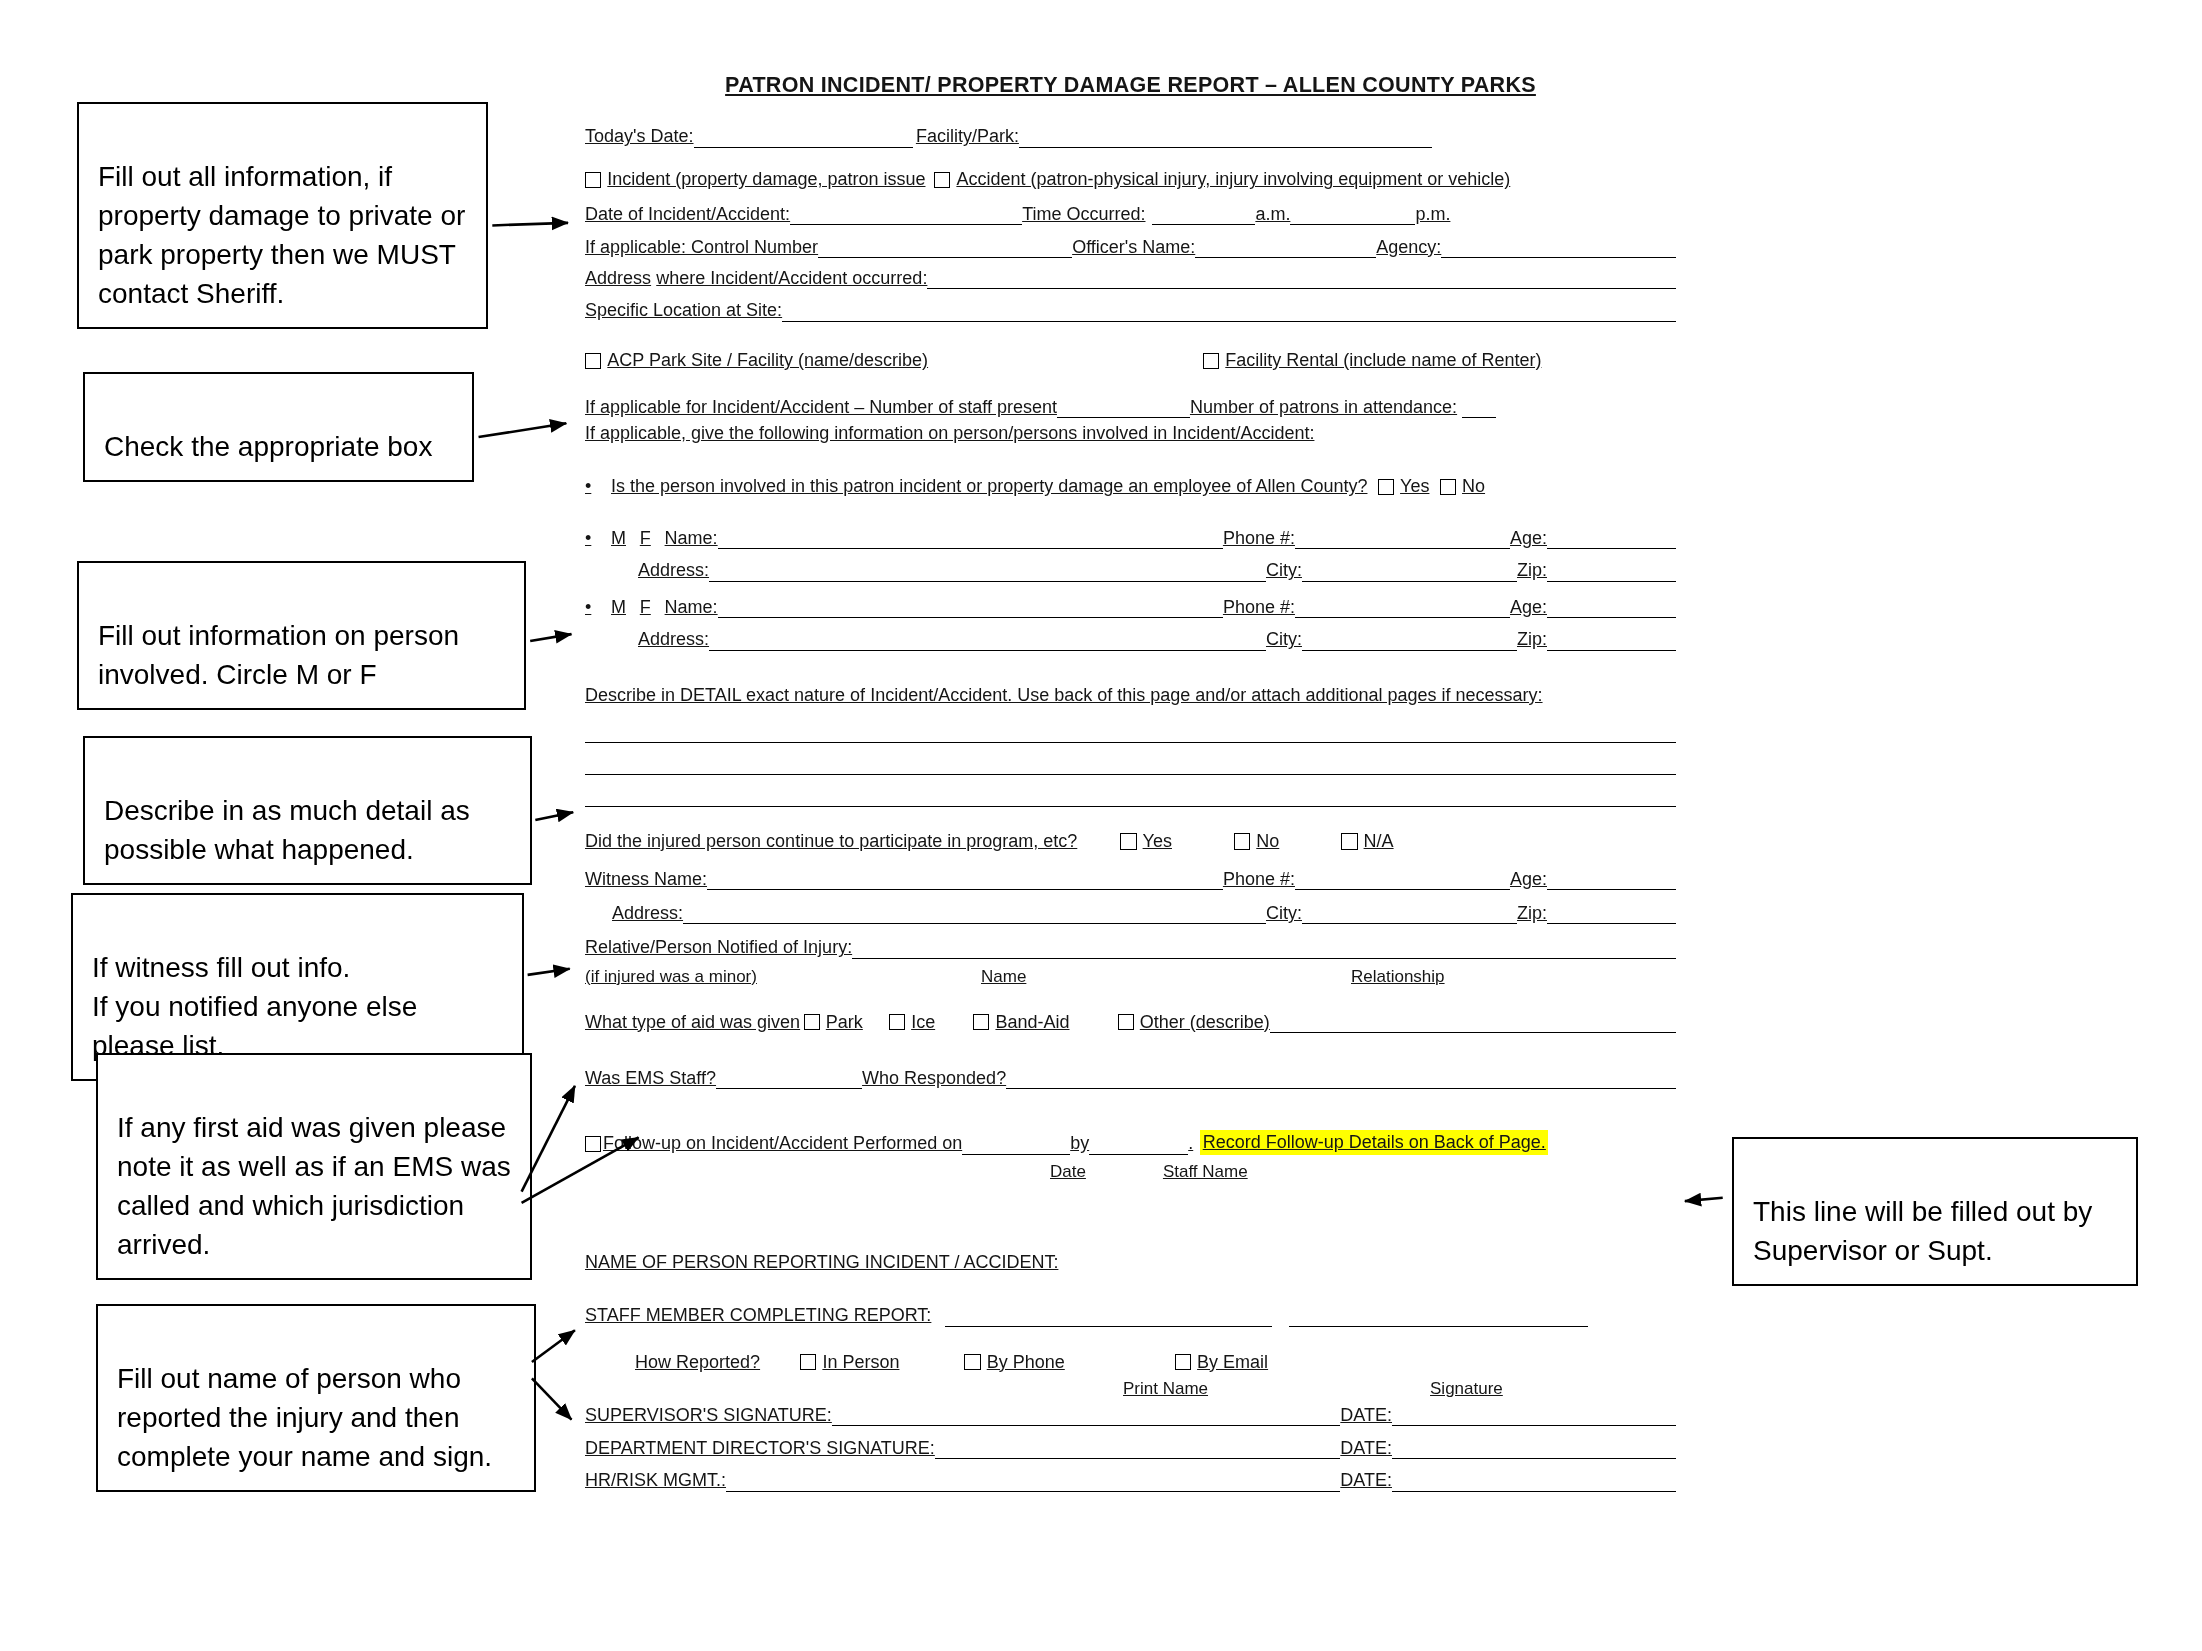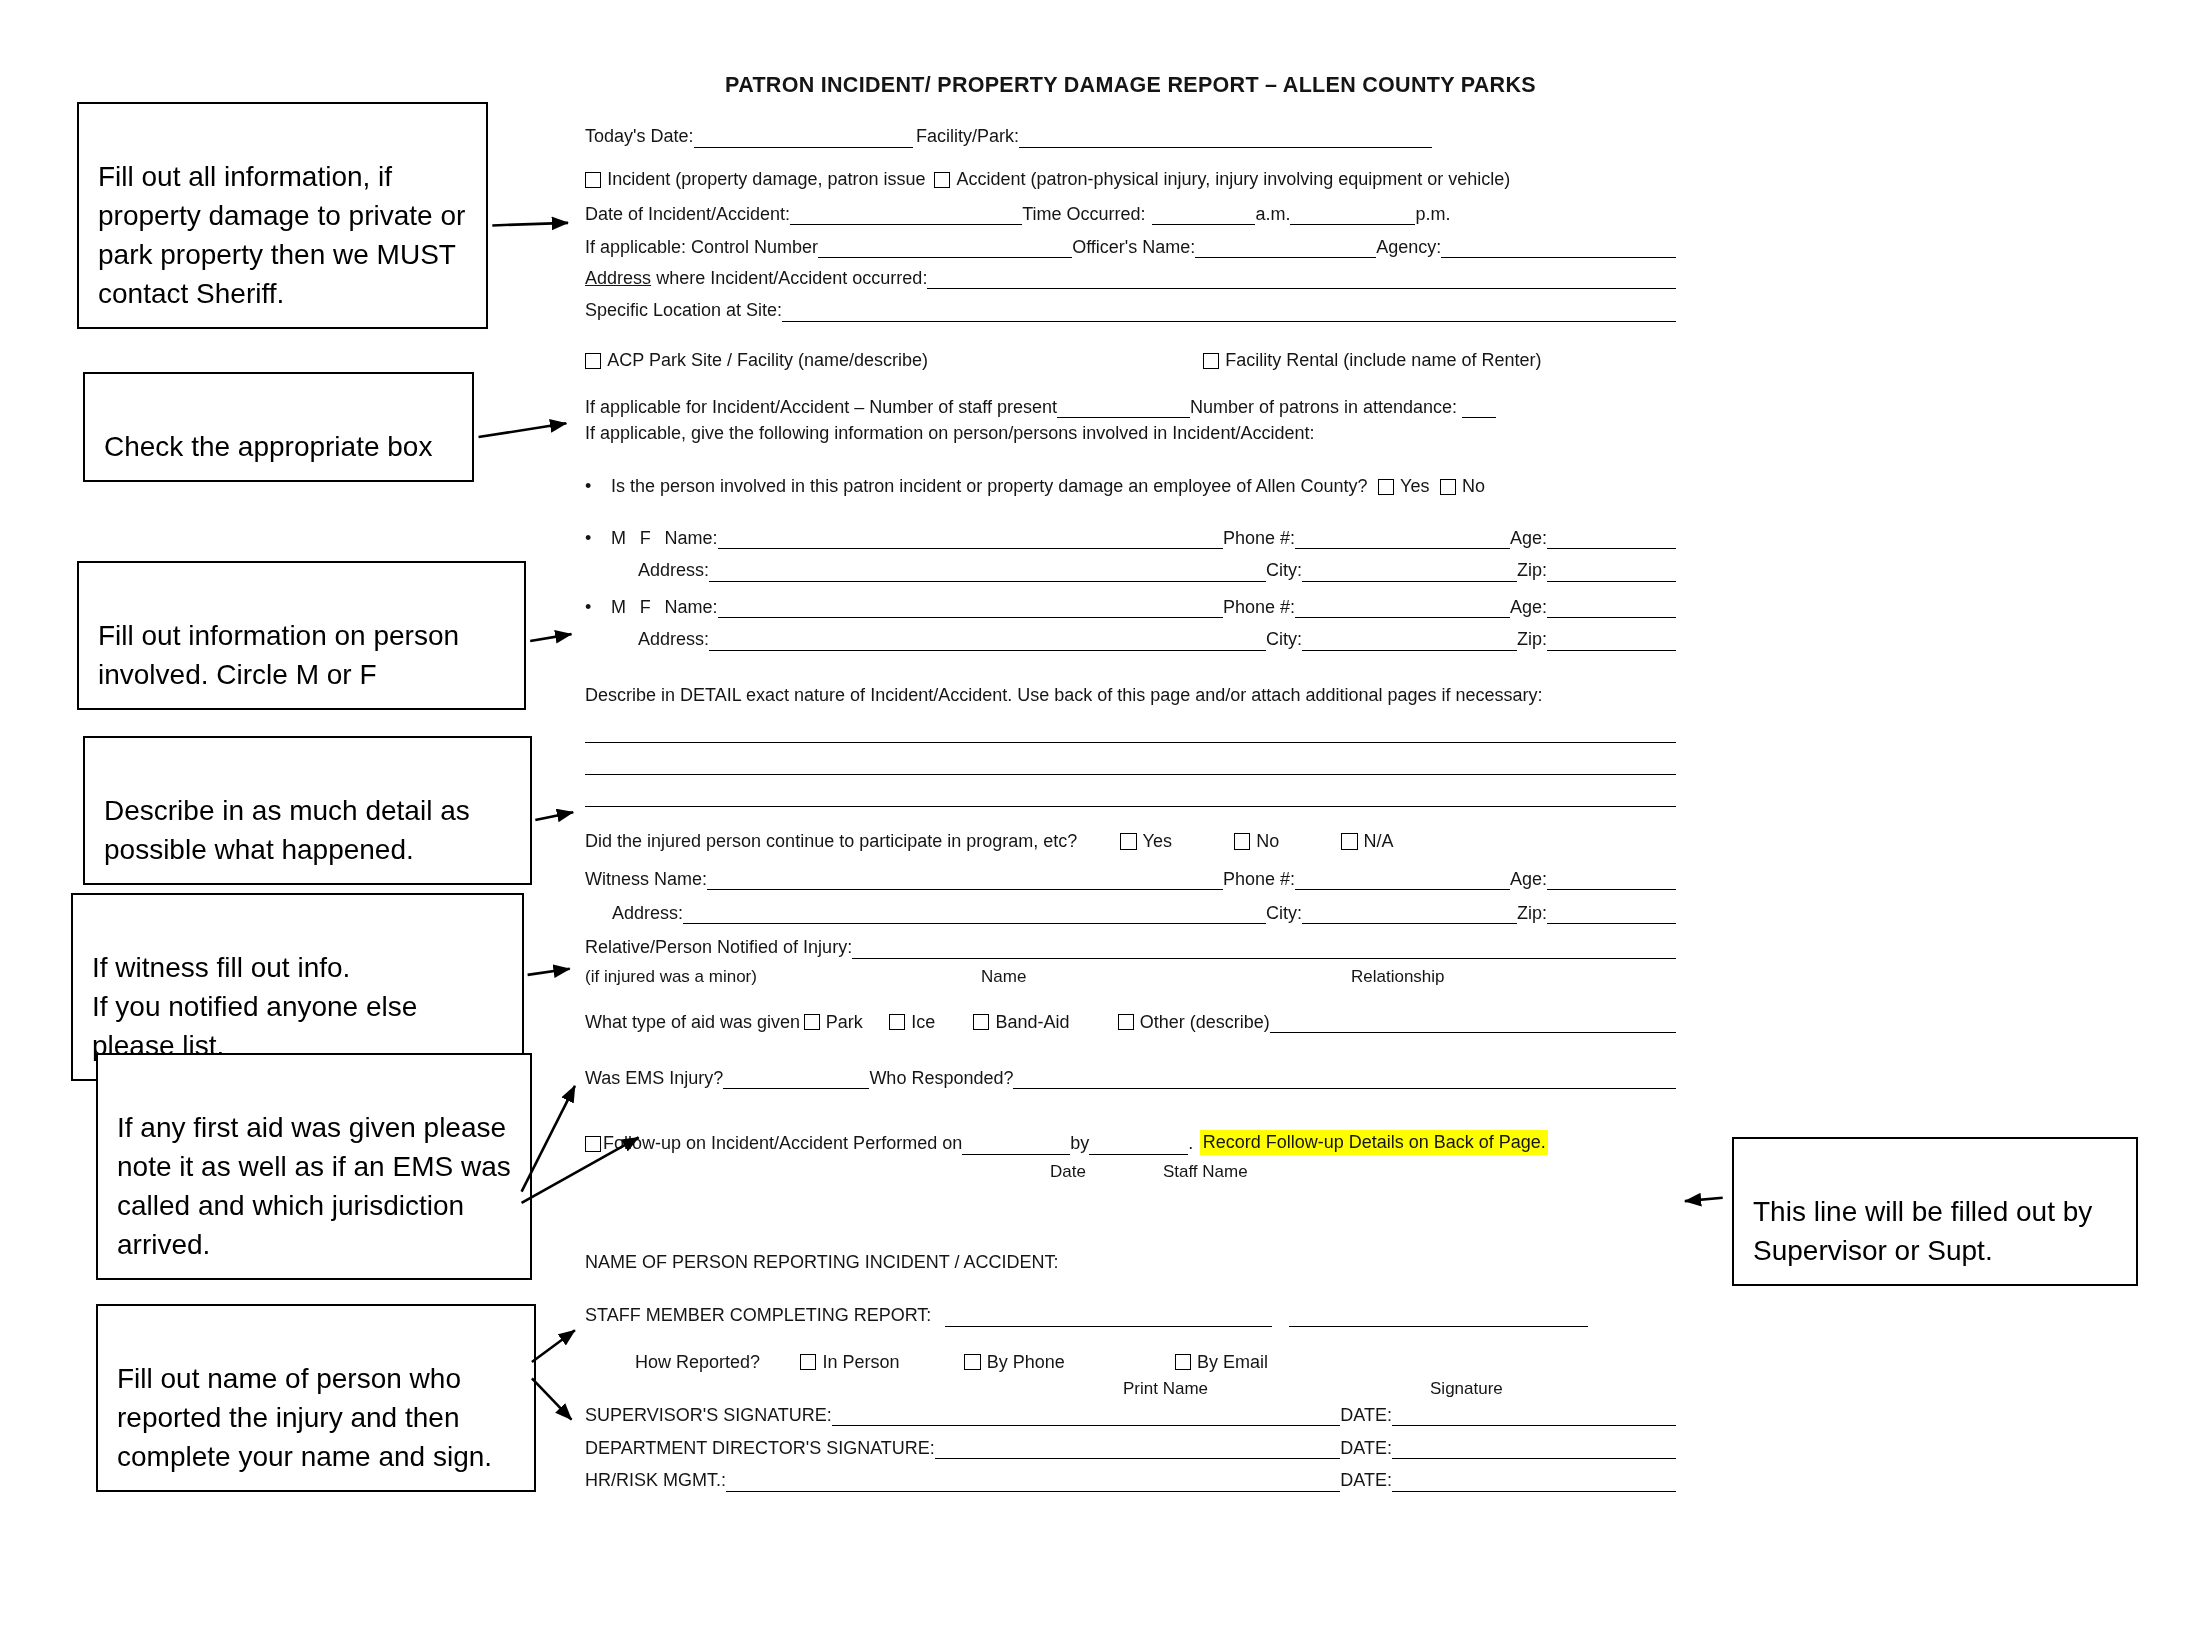--- a/index.html
+++ b/index.html
@@ -11,20 +11,21 @@
     color: #151515;
     overflow: hidden;
   }
   .form {
     position: absolute;
     left: 585px;
     top: 62px;
     width: 1091px;
     font-size: 18px;
     line-height: 22.4px;
+    text-decoration: underline;
   }
   .title {
     text-align: center;
     font-weight: bold;
     font-size: 21.5px;
     letter-spacing: 0.3px;
     margin-top: 12px;
   }
   .row { display: flex; align-items: flex-end; }
   .grp { display: flex; align-items: flex-end; }
@@ -237,21 +238,21 @@
     <span class="cb" style="margin-left:26px"></span>
     <span class="lb">Ice</span>
     <span class="cb" style="margin-left:38px"></span>
     <span class="lb">Band-Aid</span>
     <span class="cb" style="margin-left:48px"></span>
     <span class="lb">Other (describe)</span>
     <span class="bl fl"></span>
   </div>
 
   <div class="row" style="margin-top:34px">
-    <span class="lb">Was EMS Injury?</span>
+    <span class="lb">Was EMS Staff?</span>
     <span class="bl" style="width:146px"></span>
     <span class="lb">Who Responded?</span>
     <span class="bl fl"></span>
   </div>
 
   <div class="row" style="margin-top:41px">
     <span class="cb" style="margin-right:1.7px"></span>
     <span class="lb">Follow-up on Incident/Accident Performed on</span>
     <span class="bl" style="width:108px"></span>
     <span class="lb">by</span>

